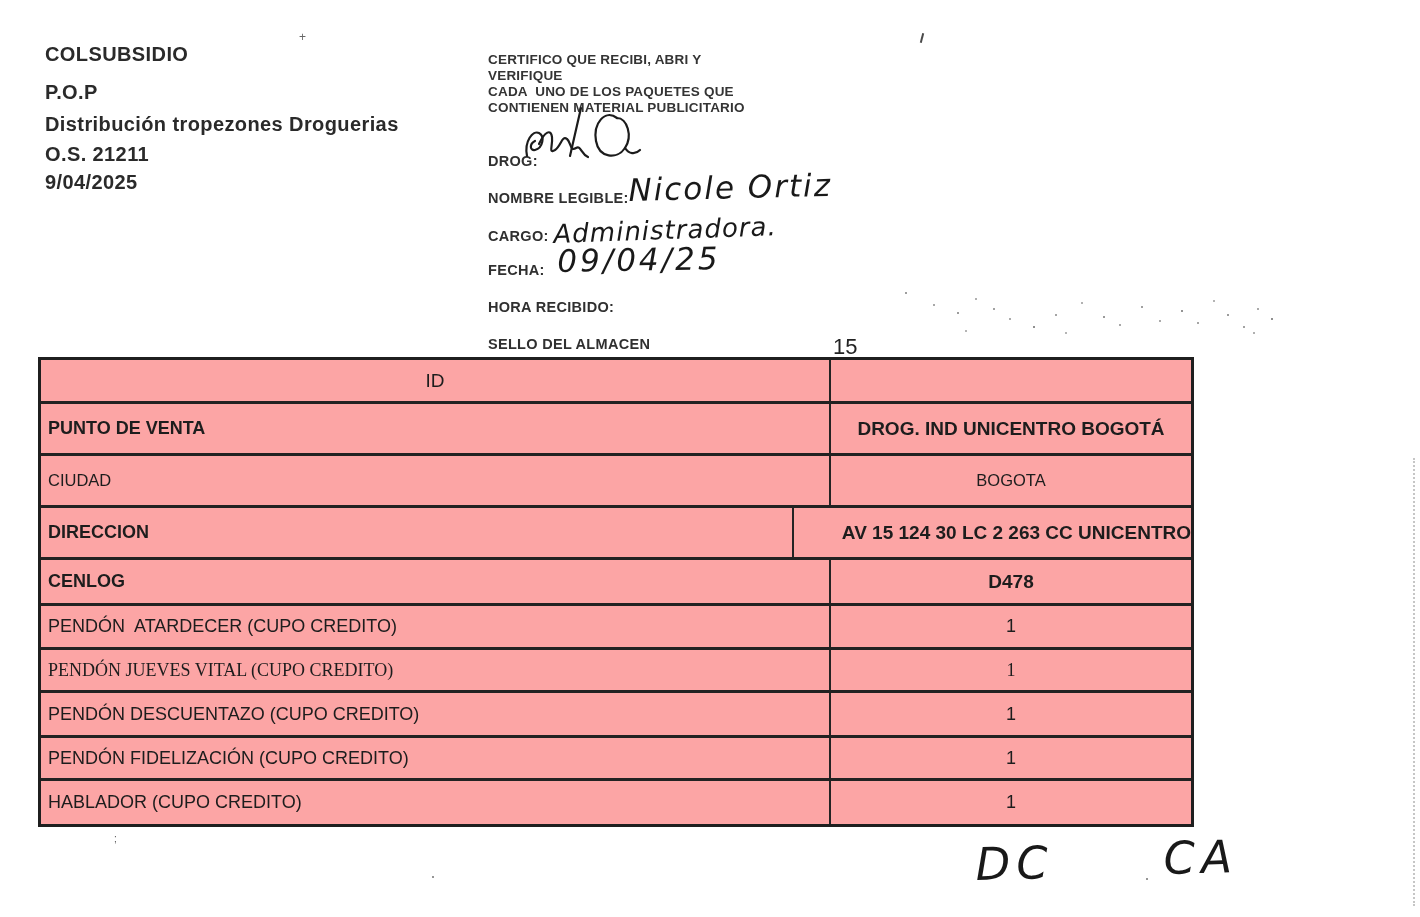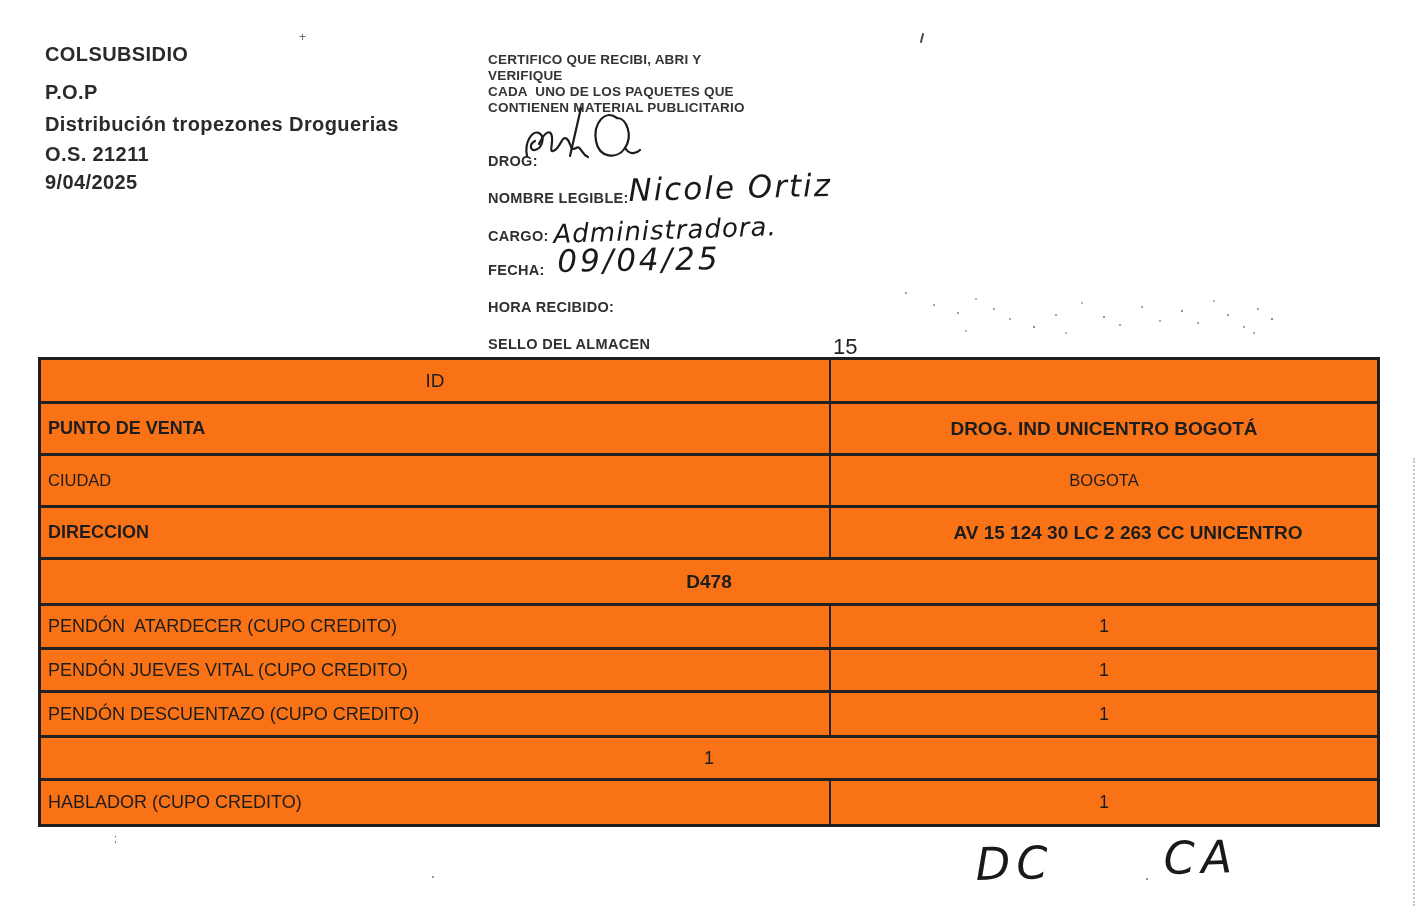--- a/index.html
+++ b/index.html
@@ -17,32 +17,32 @@
   
   .hand{font-family:"DejaVu Sans",sans-serif;font-style:italic;color:#191919;white-space:pre;}
   .hand-name{font-size:31px;letter-spacing:2px;transform:rotate(-1.5deg);transform-origin:left top;}
   .hand-cargo{font-size:26px;letter-spacing:1px;transform:rotate(-2deg);transform-origin:left top;}
   .hand-fecha{font-size:31px;letter-spacing:3px;transform:rotate(-1deg);transform-origin:left top;}
   .hand-initials{font-size:45px;letter-spacing:6px;transform:rotate(-1.5deg);transform-origin:left top;}
   
   .page-num{left:833px;top:334px;width:547px;text-align:left;font-size:22px;font-weight:400;color:#232323;}
   
   .sheet-table{
-    left:38px;top:357px;width:1342px;border:3px solid #1f1f1f;box-sizing:border-box;background:#f97316;
+    left:38px;top:357px;width:1156px;border:3px solid #1f1f1f;box-sizing:border-box;background:#fca5a5;
   }
   .row{display:flex;box-sizing:border-box;border-top:3px solid #222;}
   .row:first-child{border-top:none;}
   .lbl{width:790px;box-sizing:border-box;border-right:2px solid #242424;display:flex;align-items:center;
        padding-left:7px;font-size:18px;color:#1d1d1d;white-space:pre;}
   .val{flex:1;display:flex;align-items:center;justify-content:center;font-size:18px;color:#1d1d1d;white-space:pre;}
   .ctr{justify-content:center;padding-left:0;}
   .w7{font-weight:700;} .w6{font-weight:600;} .w5{font-weight:500;}
   .fs19{font-size:19px;} .fs17{font-size:16.5px;}
   .r0{height:41px;} .r1{height:52px;} .r2{height:52px;} .r3{height:52px;gap:48px;} .r4{height:46px;}
-  .r5{height:44px;} .r6{height:43px;} .r7{height:45px;} .r8{height:43px;} .r9{height:46px;}
+  .r5{height:44px;} .r6{height:43px;font-family:Liberation Serif, serif;} .r7{height:45px;} .r8{height:43px;} .r9{height:46px;}
   
   .mark-plus{left:299px;top:30px;font-size:12px;color:#666;}
   .mark-tick{left:921px;top:33px;width:2px;height:10px;background:#4a4a4a;transform:rotate(14deg);}
   .noise-dot{width:2px;height:2px;background:#969696;}
   .noise-field{left:905px;top:292px;width:2px;height:2px;background:#9e9e9e;
     box-shadow:28px 12px 0 #a8a8a8,52px 20px 0 #9c9c9c,70px 6px 0 #b0b0b0,88px 16px 0 #a2a2a2,
     104px 26px 0 #ababab,128px 34px 0 #8f8f8f,150px 22px 0 #a5a5a5,176px 10px 0 #b2b2b2,
     198px 24px 0 #9a9a9a,214px 32px 0 #a8a8a8,236px 14px 0 #a0a0a0,254px 28px 0 #ababab,
     276px 18px 0 #949494,292px 30px 0 #a6a6a6,308px 8px 0 #b4b4b4,322px 22px 0 #9c9c9c,
     338px 34px 0 #a2a2a2,352px 16px 0 #aaaaaa,366px 26px 0 #8f8f8f,348px 40px 0 #b0b0b0,
@@ -104,35 +104,37 @@
     </div>
     <div class="row r2">
       <span class="lbl fs17">CIUDAD</span>
       <span class="val fs17">BOGOTA</span>
     </div>
     <div class="row r3">
       <span class="lbl w7">DIRECCION</span>
       <span class="val w7 fs19">AV 15 124 30 LC 2 263 CC UNICENTRO</span>
     </div>
     <div class="row r4">
+      <span class="lbl w7">CENLOG</span>
       <span class="val w7 fs19">D478</span>
     </div>
     <div class="row r5">
       <span class="lbl">PENDÓN  ATARDECER (CUPO CREDITO)</span>
       <span class="val">1</span>
     </div>
     <div class="row r6">
       <span class="lbl">PENDÓN JUEVES VITAL (CUPO CREDITO)</span>
       <span class="val">1</span>
     </div>
     <div class="row r7">
       <span class="lbl">PENDÓN DESCUENTAZO (CUPO CREDITO)</span>
       <span class="val">1</span>
     </div>
     <div class="row r8">
+      <span class="lbl">PENDÓN FIDELIZACIÓN (CUPO CREDITO)</span>
       <span class="val">1</span>
     </div>
     <div class="row r9">
       <span class="lbl">HABLADOR (CUPO CREDITO)</span>
       <span class="val">1</span>
     </div>
   </div>
 
   <div class="abs hand hand-initials" style="left:975px;top:838px;">DC</div>
   <div class="abs hand hand-initials" style="left:1163px;top:832px;">CA</div>

